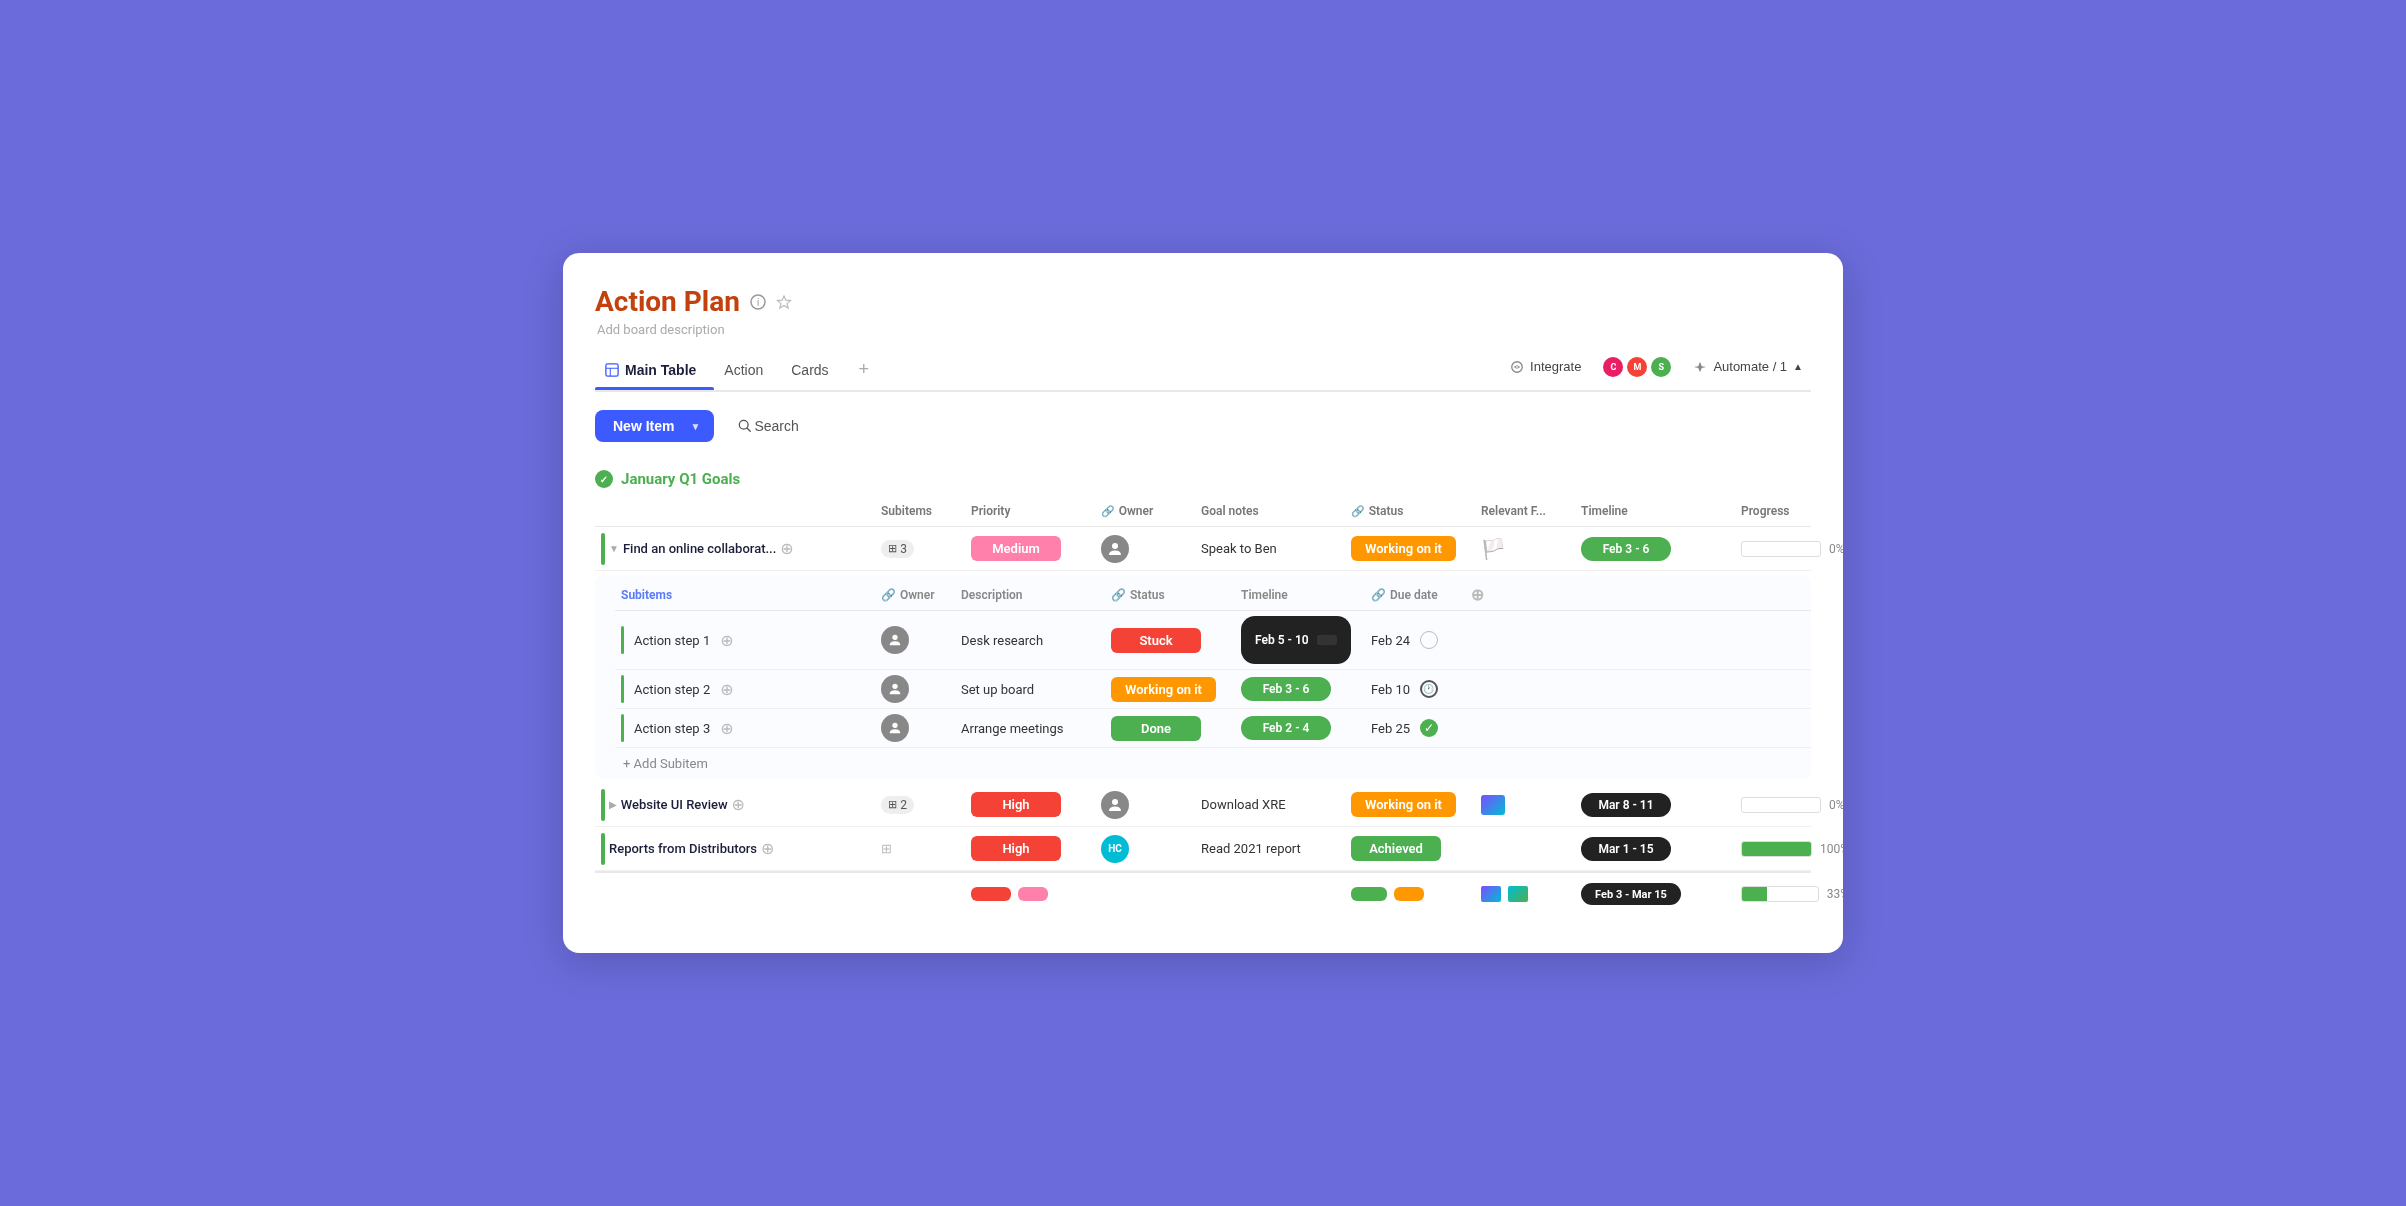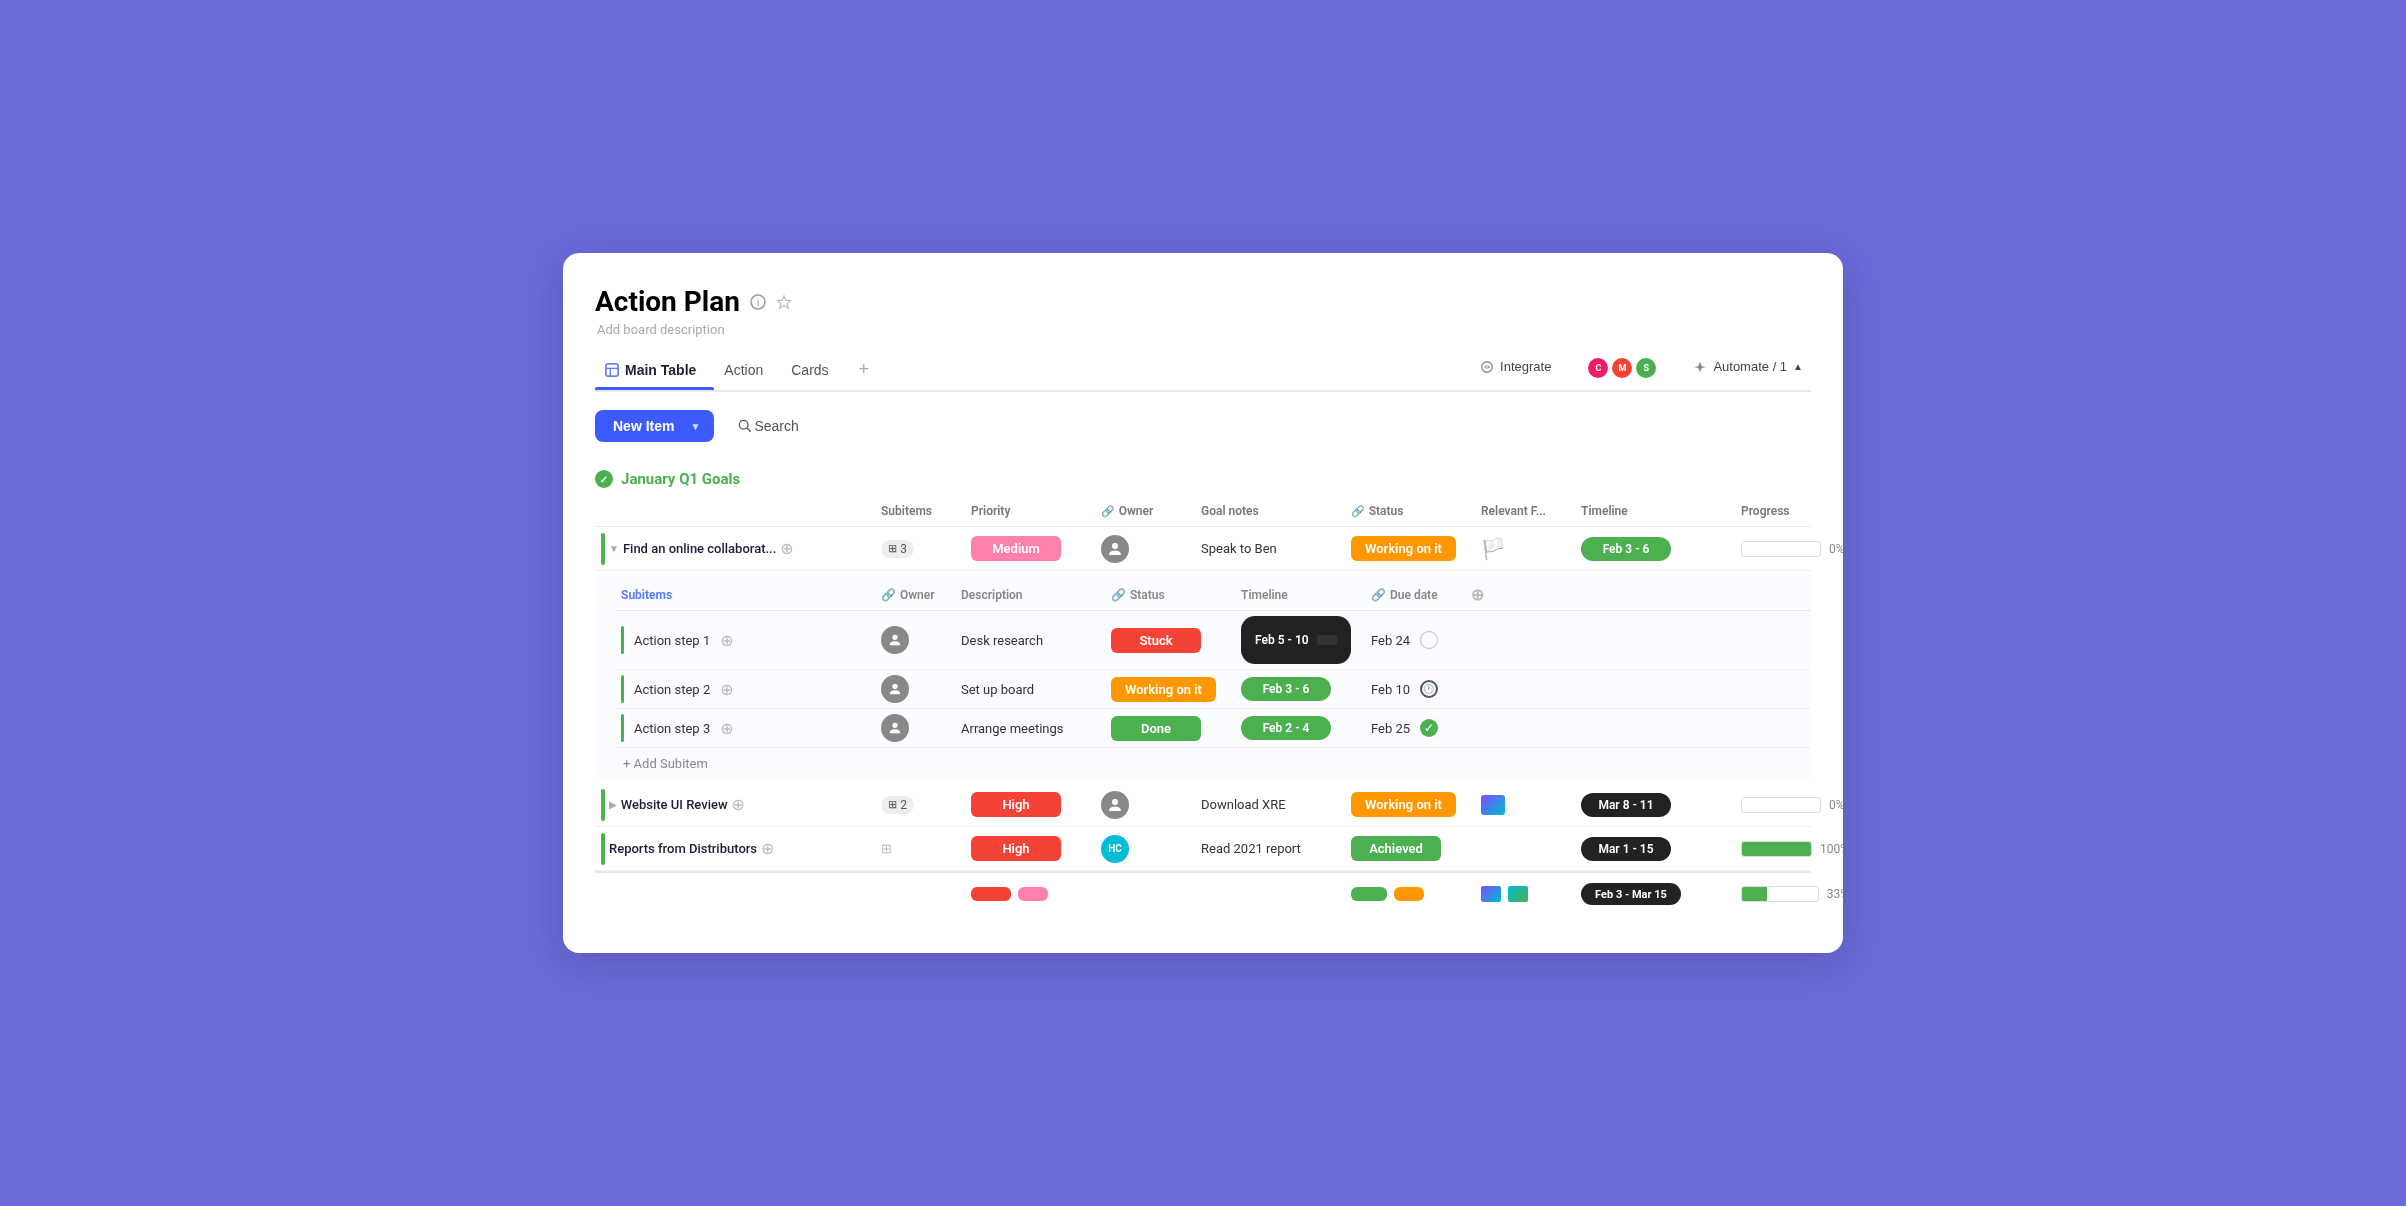--- a/index.html
+++ b/index.html
@@ -23,21 +23,21 @@
     }
     .page-title-row {
       display: flex;
       align-items: center;
       gap: 10px;
       margin-bottom: 4px;
     }
     .page-title {
       font-size: 28px;
       font-weight: 700;
-      color: #000000;
+      color: #c2410c;
     }
     .icon-btn {
       background: none;
       border: none;
       cursor: pointer;
       color: #888;
       font-size: 16px;
       display: flex;
       align-items: center;
     }
@@ -84,22 +84,22 @@
       padding: 8px 12px 10px;
       color: #aaa;
       cursor: pointer;
       font-size: 18px;
       border: none;
       background: none;
     }
     .tab-bar-right {
       margin-left: auto;
       display: flex;
-      align-items: flex-end;
-      gap: 29px;
+      align-items: center;
+      gap: 14px;
       padding-bottom: 8px;
     }
     .integrate-btn, .automate-btn {
       display: flex;
       align-items: center;
       gap: 6px;
       font-size: 13px;
       color: #444;
       cursor: pointer;
       border: none;

